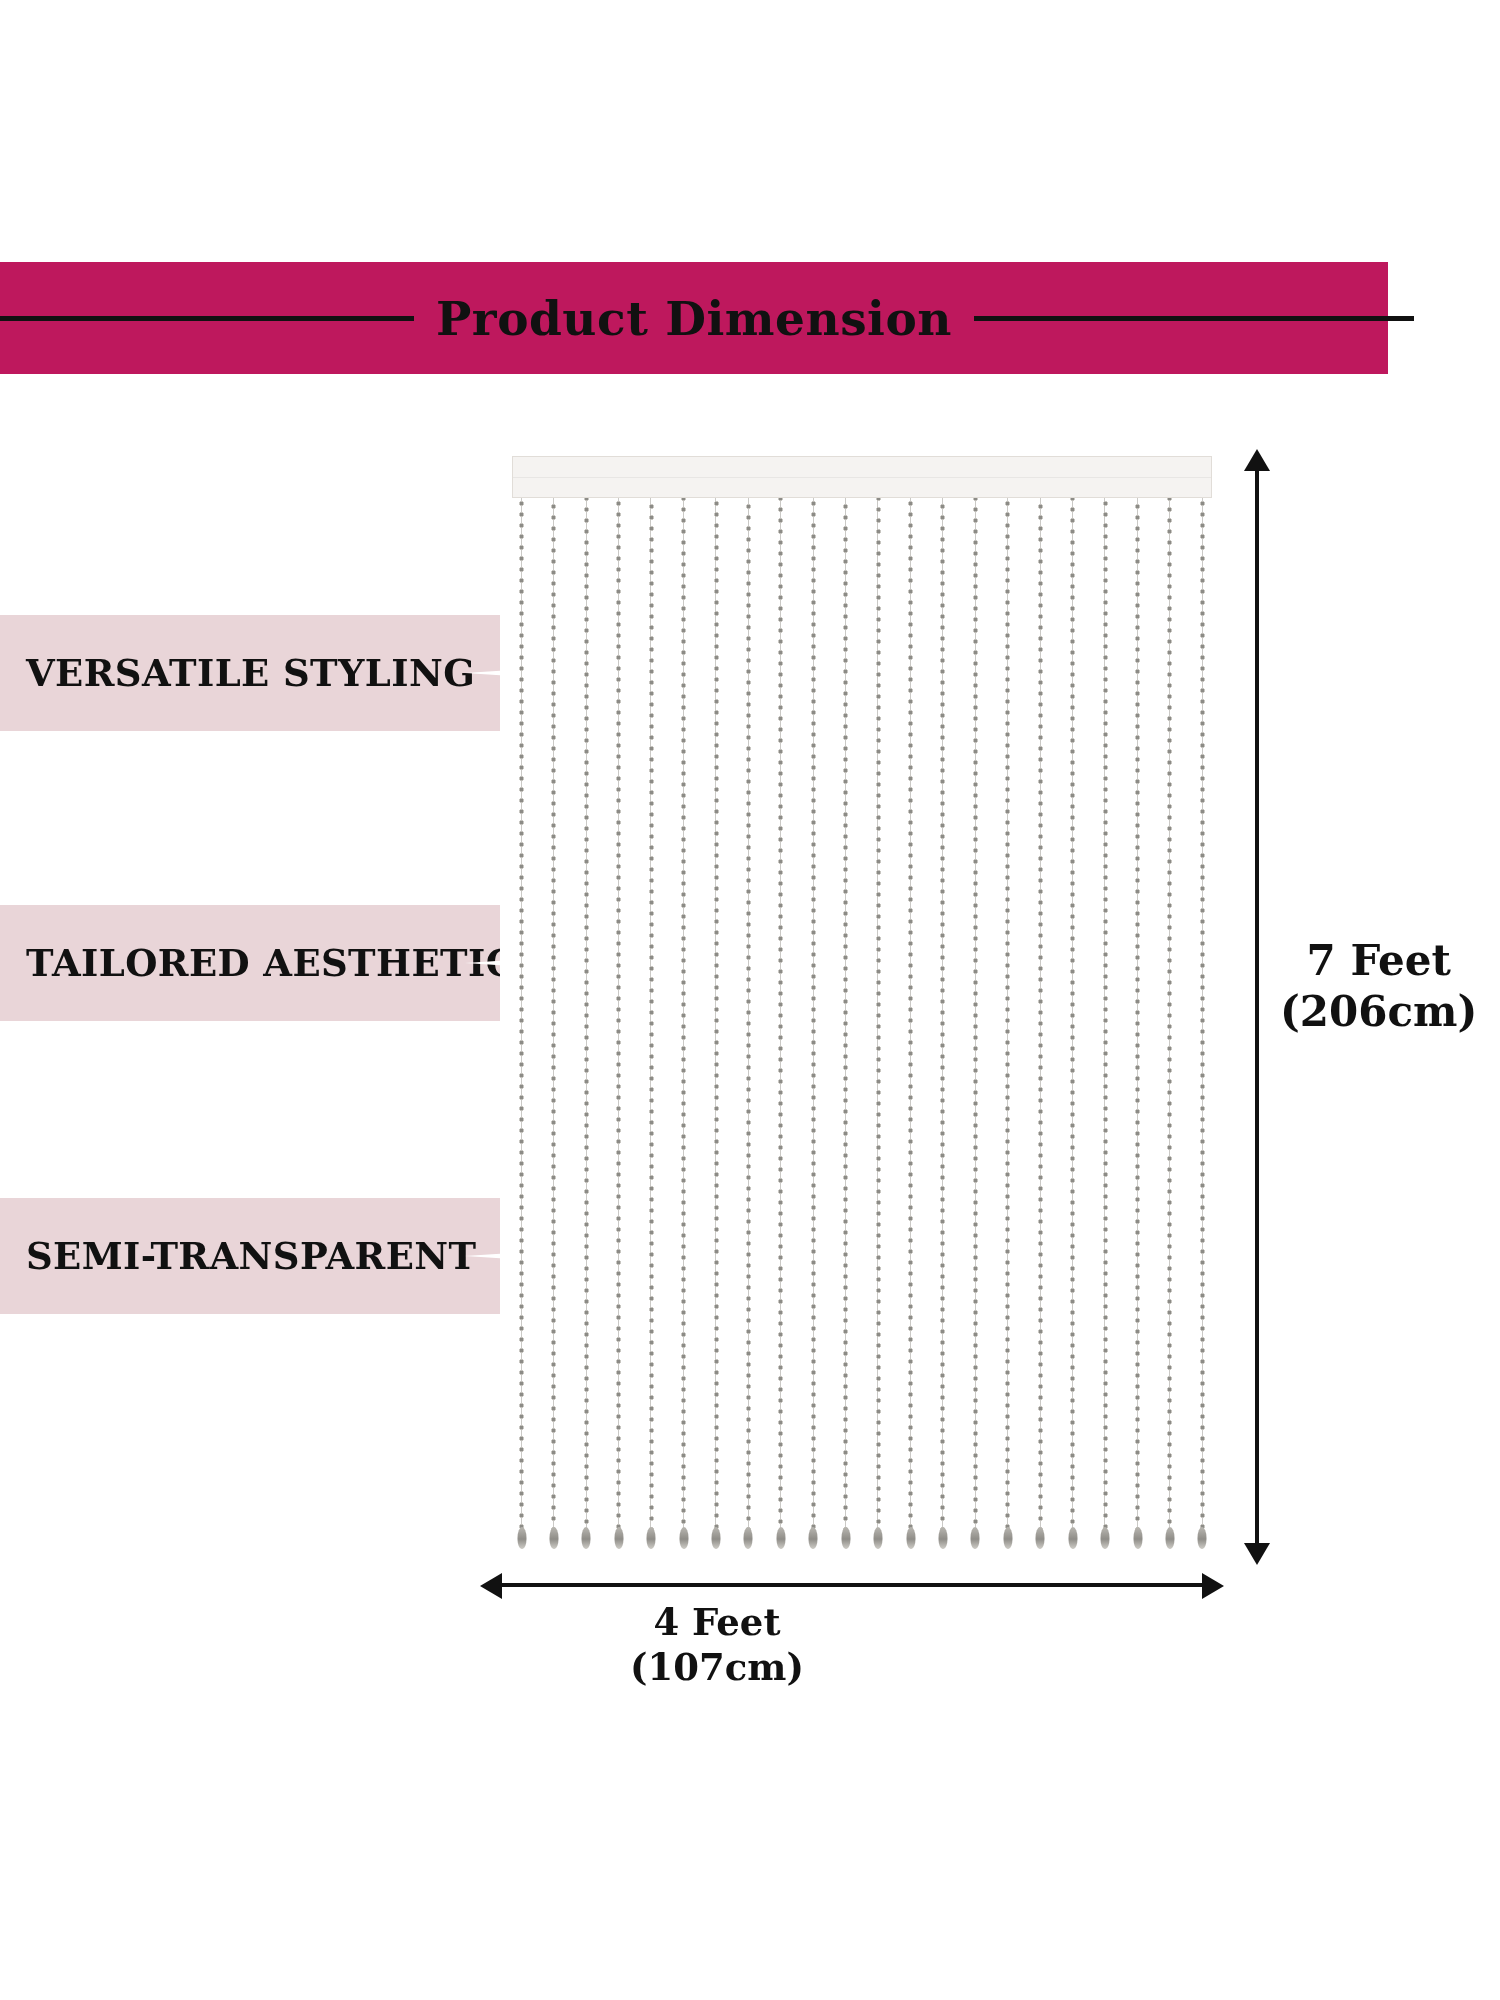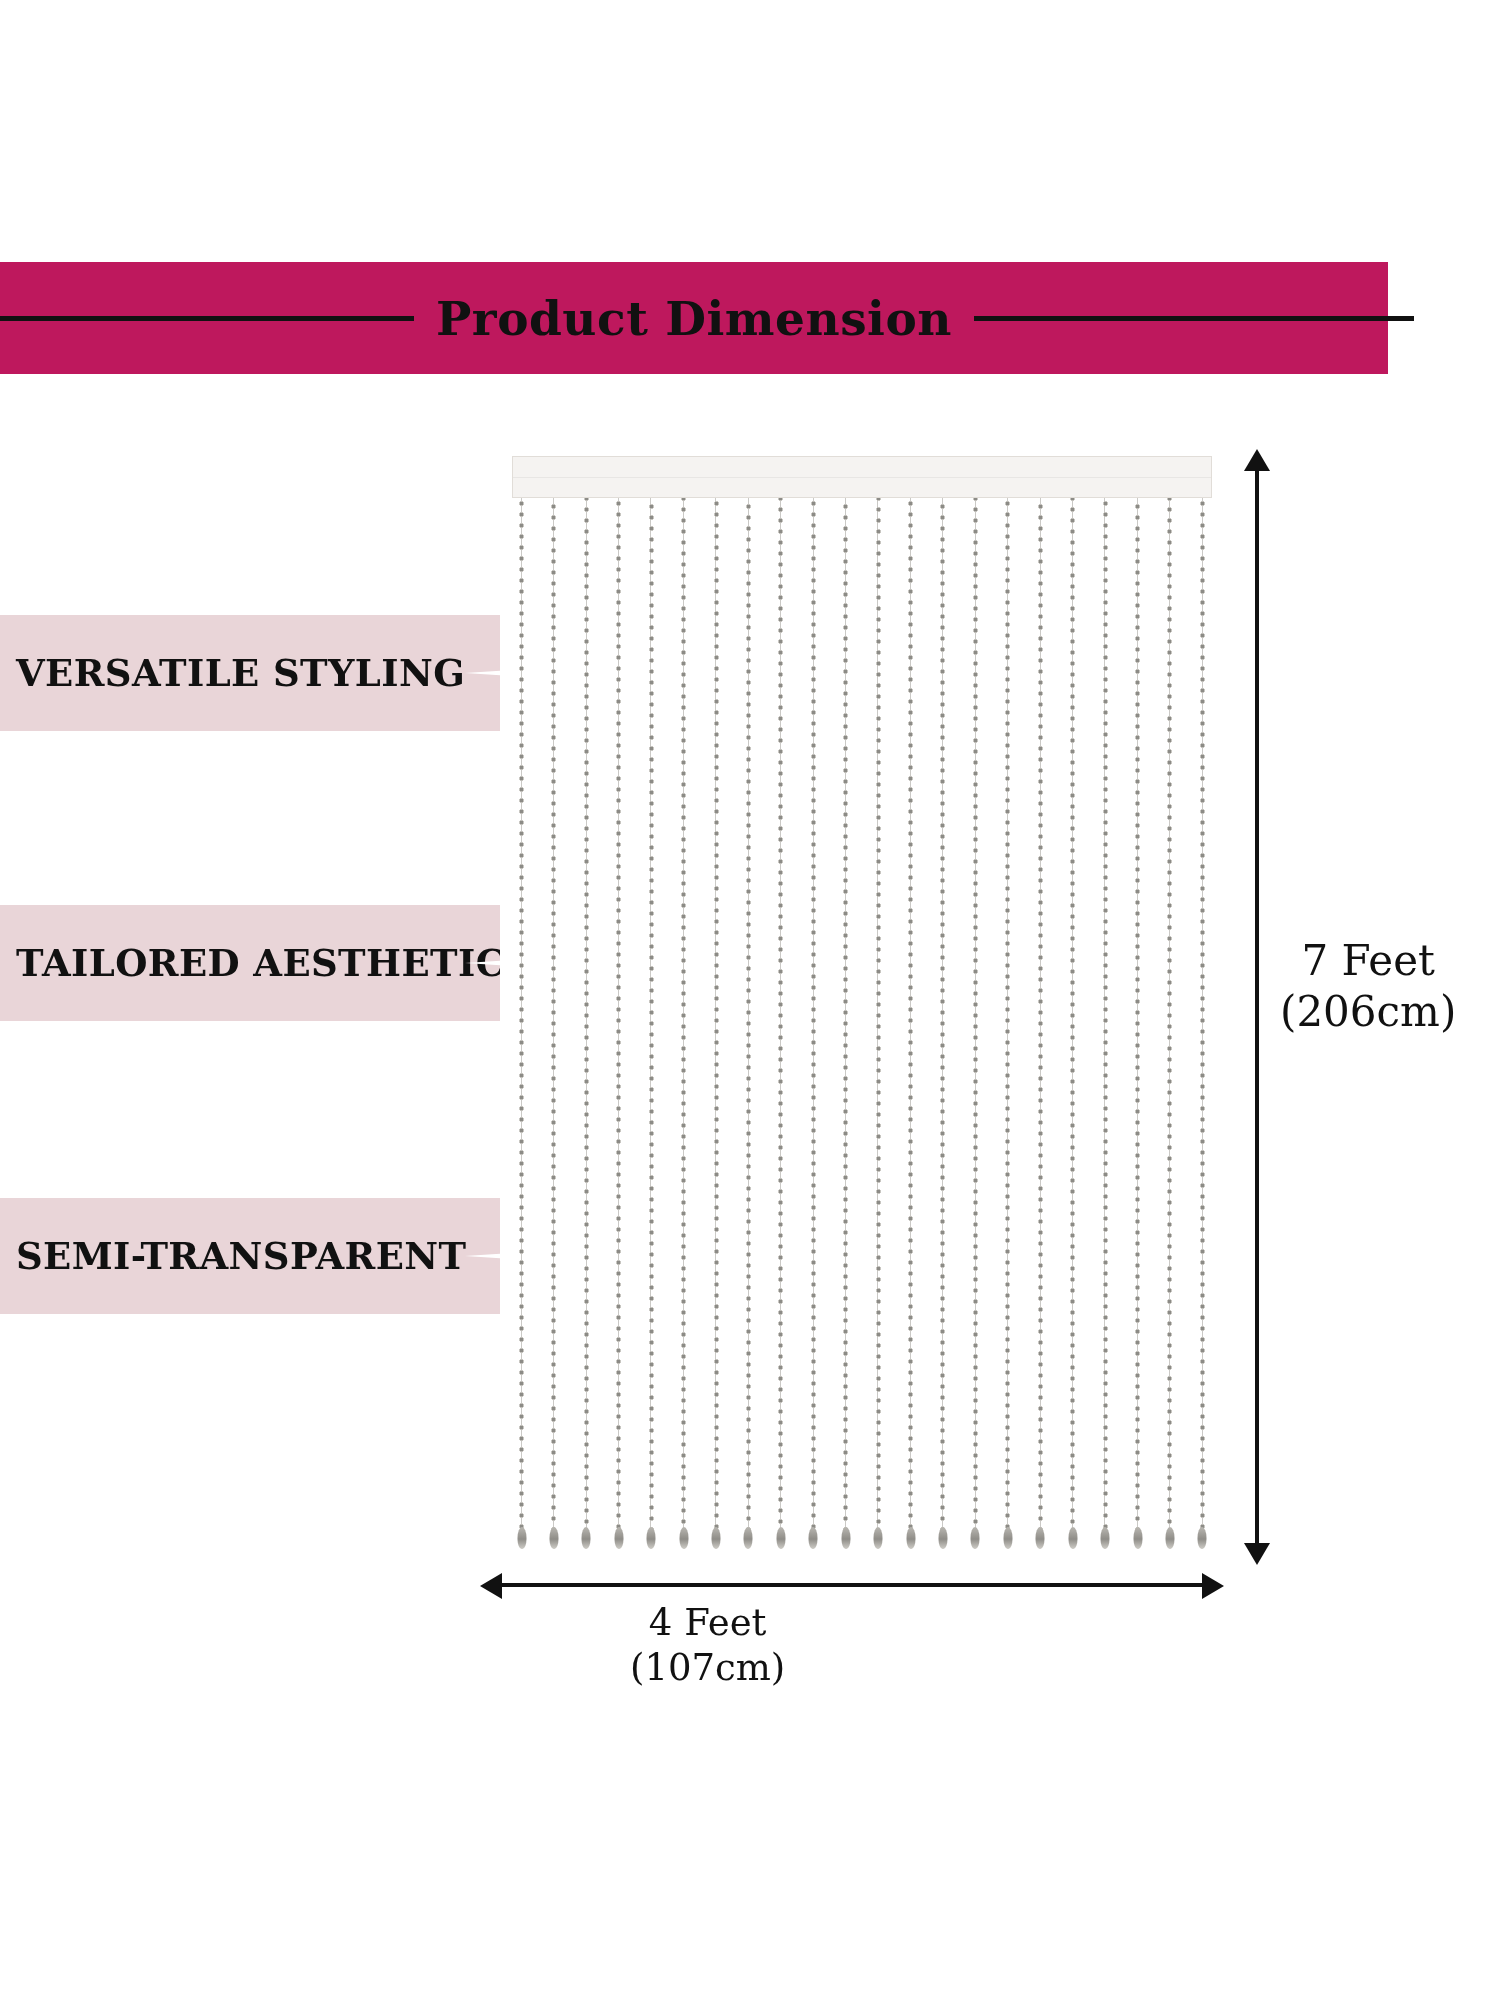--- a/index.html
+++ b/index.html
@@ -61,21 +61,21 @@
     
     clip-path: polygon(0 0, 100% 0, 100% 48%, 93% 50%, 100% 52%, 100% 100%, 0 100%);
   }
   .ribbon-label {
     font-family: "DejaVu Serif", serif;
     font-weight: bold;
     font-size: 37px;
     letter-spacing: 0.4px;
     color: #111111;
     white-space: nowrap;
-    padding-left: 16px;
+    padding-left: 26px;
   }
   #ribbon-1 { top: 615px;  width: 500px; }
   #ribbon-2 { top: 905px;  width: 500px; }
   #ribbon-3 { top: 1190px; width: 500px; margin-top: 8px; }
 
   
   #product-wrap {
     position: absolute;
     left: 512px;
     top: 456px;
@@ -190,21 +190,21 @@
   .arrow.right {
     right: 0; top: 1px;
     border-top: 13px solid transparent;
     border-bottom: 13px solid transparent;
     border-left: 22px solid #111111;
   }
 
   .dim-text {
     position: absolute;
     font-family: "DejaVu Serif", serif;
-    font-weight: normal;
+    font-weight: bold;
     color: #111111;
     text-align: center;
     line-height: 1.22;
     white-space: nowrap;
   }
   #dim-v-text {
     left: 1280px;
     top: 935px;
     font-size: 42px;
   }

